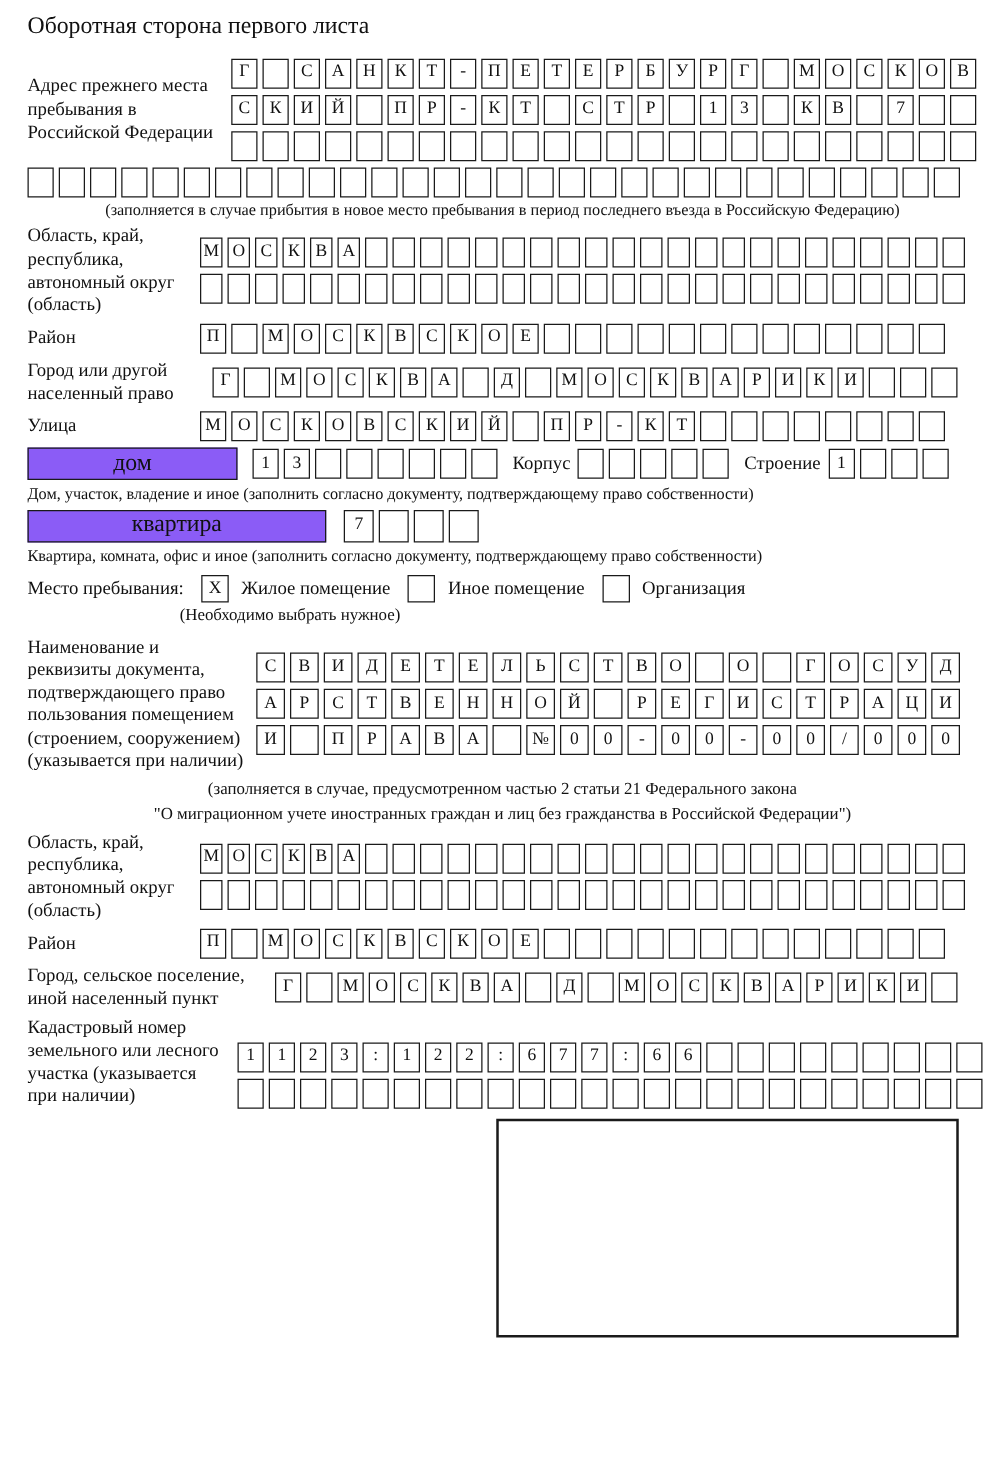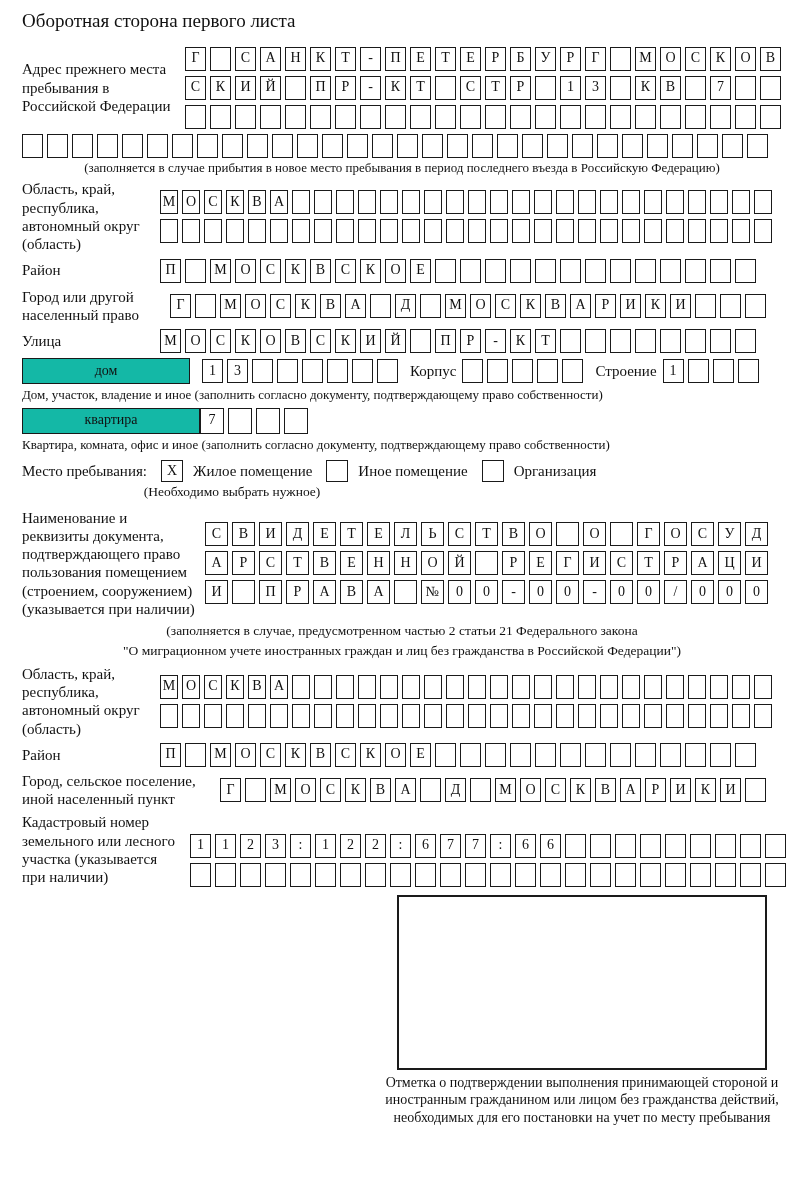--- a/index.html
+++ b/index.html
@@ -25,24 +25,24 @@
     font-size:14px;background:#fff;flex:0 0 auto;
   }
   .cells.narrow .cell{width:18px;}
   .cells.wide .cell{width:23px;}
   .cells.kv .cell{width:24px;height:26px;}
   .caption{font-size:13px;margin:1px 0 5px 0;}
   .caption.center{text-align:center;}
   .sec-title{text-align:center;font-weight:bold;font-size:15.5px;margin:4px 0 8px 0;}
   .label-box{
     box-sizing:border-box;border:1.7px solid #1a1a1a;height:26px;
-    display:flex;align-items:center;justify-content:center;font-size:14px;background:#14b8a6;flex:0 0 auto;
+    display:flex;align-items:center;justify-content:center;font-size:19px;background:#8b5cf6;flex:0 0 auto;
   }
   .dom-box{width:168px;margin-right:12px;}
-  .kv-box{width:178px;}
+  .kv-box{width:239px;margin-right:14px;}
   .inline-row{display:flex;align-items:center;margin-bottom:3px;}
   .inline-label{margin:0 6px 0 12px;font-size:15px;white-space:nowrap;}
   .check-row{display:flex;align-items:center;margin:8px 0 2px 0;}
   .checkbox{
     width:22px;height:22px;box-sizing:border-box;border:1.7px solid #1a1a1a;
     display:inline-flex;align-items:center;justify-content:center;
     font-size:14px;margin:0 10px 0 14px;flex:0 0 auto;
   }
   .check-caption{font-size:13.5px;text-align:center;width:420px;margin:2px 0 8px 0;}
   .fact-title{text-align:center;font-weight:bold;font-size:15.5px;margin:10px 0 8px 0;}
@@ -640,16 +640,15 @@
           <span class="cell"></span>
           <span class="cell"></span>
           <span class="cell"></span>
           <span class="cell"></span>
         </div>
     </div>
   </div>
 
   <div class="stamp-wrap">
     <div class="stamp-box"></div>
-    <div class="stamp-caption">Отметка о подтверждении выполнения принимающей стороной и иностранным гражданином или лицом без гражданства действий, необходимых для его постановки на учет по месту пребывания</div>
   </div>
 
 </div>
 
 </body></html>

